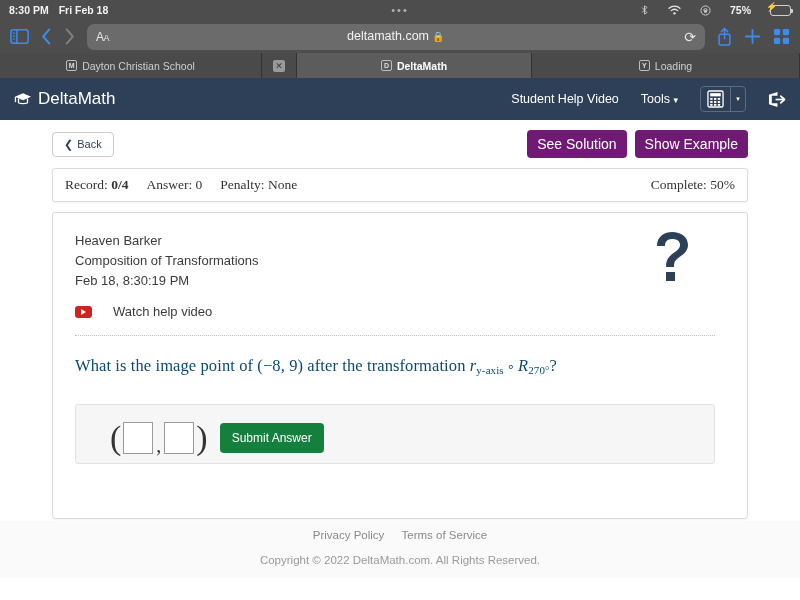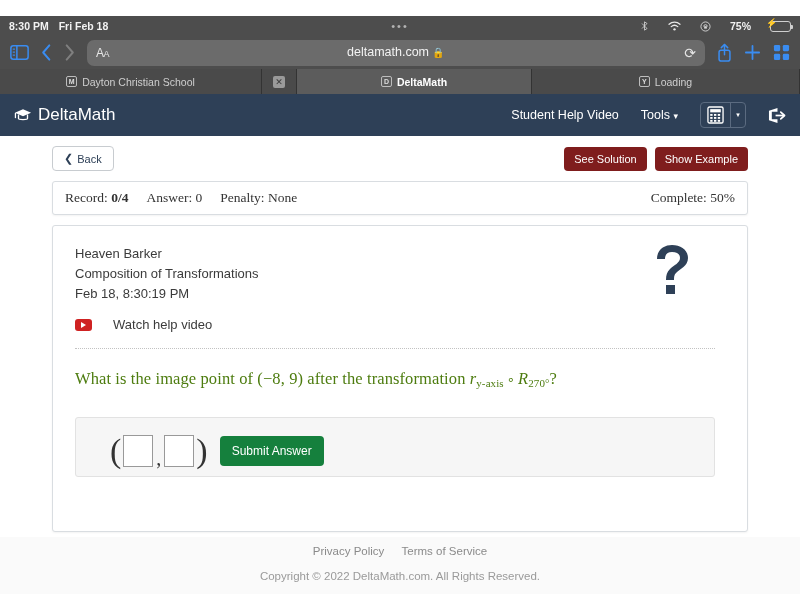--- a/index.html
+++ b/index.html
@@ -2,21 +2,21 @@
 <html><head>
 <meta charset="utf-8">
 <style>
   * { box-sizing: border-box; margin: 0; padding: 0; }
   html, body {
     width: 800px; height: 600px;
     font-family: "Liberation Sans", sans-serif;
     overflow: hidden;
     background: #ffffff;
   }
-  #app { width: 800px; height: 454px; position: relative; margin-top: 16px; }
+  #app { width: 800px; height: 454px; position: relative; }
 
   
   .statusbar {
     height: 20px; background: #4d4d4d; color: #f2f2f2;
     display: flex; align-items: center; font-size: 10.5px;
     padding: 0 9px; position: relative;
   }
   .sb-left { display: flex; align-items: center; gap: 10px; font-weight: 600; }
   .sb-center { position: absolute; left: 0; right: 0; text-align: center;
                color: #b3b3b3; letter-spacing: 2px; font-size: 11px; line-height: 20px;
@@ -81,21 +81,21 @@
 
   .page { background: #ffffff; height: 458px; position: relative; }
 
   .actionrow { display:flex; align-items:center; padding: 10px 52px 0 52px; }
   .back-btn {
     border: 1px solid #c8ccd0; background:#fff; color:#2e4057; border-radius: 4px;
     font-size: 11px; padding: 5px 11px; display:flex; align-items:center; gap:4px;
   }
   .actionrow .spacer { flex:1; }
   .dark-btn {
-    background:#7f1d1d; color:#fff; border-radius:4px; font-size:11px;
+    background:#701a75; color:#fff; border-radius:4px; font-size:14px;
     padding: 6px 10px; margin-left: 8px; border: none;
   }
 
   .recordbar {
     margin: 10px 52px 0 52px; border: 1px solid #d9dde1; background: #fff;
     border-radius: 3px; padding: 8px 12px; display:flex; align-items:center;
     font-family: "Liberation Serif", serif; font-size: 13.5px; color: #333;
     box-shadow: 0 1px 2px rgba(0,0,0,.05);
   }
   .recordbar .grp { margin-right: 18px; }
@@ -110,21 +110,21 @@
   .card-head { display:flex; align-items:flex-start; }
   .meta { font-size: 13px; color: #3b3b3b; line-height: 1.55; }
   .qmark { margin-left:auto; margin-right: 22px; }
   .helpvideo { display:flex; align-items:center; gap: 21px; margin-top: 11px; font-size: 13px; color:#3b3b3b;}
   .yt { width: 17px; height: 12px; background:#cf2222; border-radius:3px; display:flex; align-items:center; justify-content:center;}
   .yt span { border-left: 5px solid #fff; border-top: 3px solid transparent; border-bottom: 3px solid transparent; }
 
   .divider { border-top: 1px dotted #c2c2c2; margin: 12px 0 0 0; }
 
   .question {
-    font-family: "Liberation Serif", serif; font-size: 16.5px; color: #4d7c0f;
+    font-family: "Liberation Serif", serif; font-size: 16.5px; color: #0c4a6e;
     padding: 20px 0 0 0; letter-spacing: .1px;
   }
   .question .sub { font-size: 11px; vertical-align: -3px; }
   .question .ital { font-style: italic; }
   .question .ring { font-size: 13px; padding: 0 3px; }
 
   .answerbox {
     margin-top: 28px; background: #f6f6f6; border: 1px solid #e2e2e2;
     border-radius: 3px; padding: 14px 14px 6px 14px;
   }

